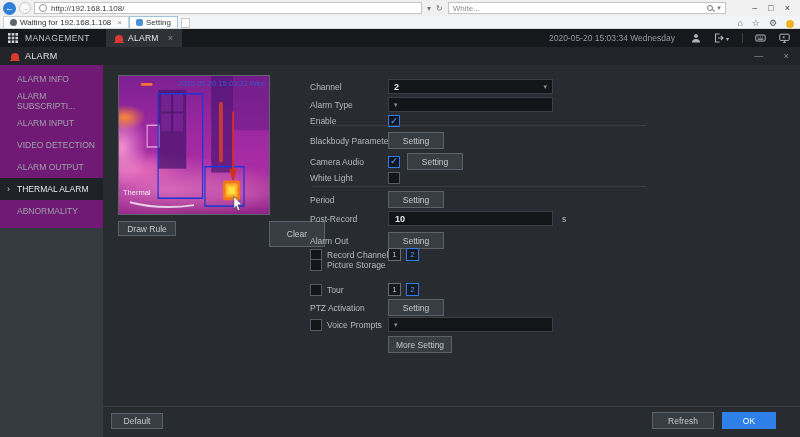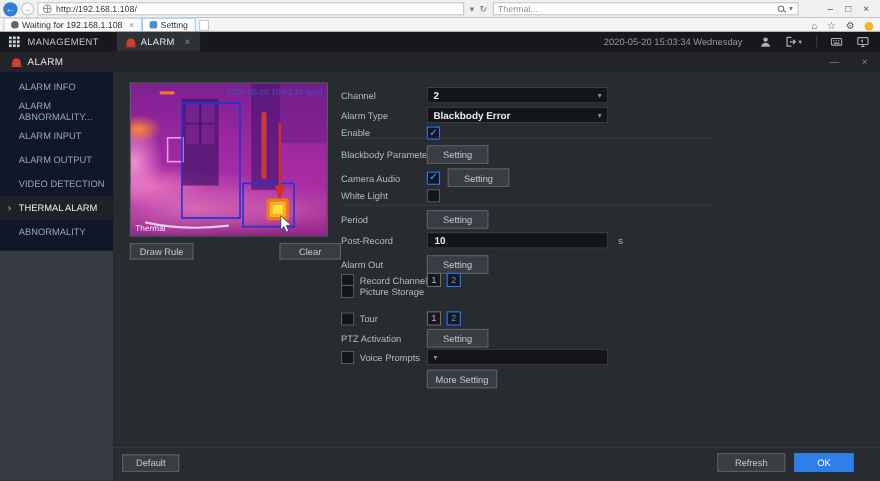--- a/index.html
+++ b/index.html
@@ -58,46 +58,46 @@
   .mico:last-child { margin-right:10px; }
   .mico .caret { font-size:6px; color:#aeb2b8; }
 
   .phead { height:18px; background:#222429; display:flex; align-items:center; gap:6px; padding:0 11px;
            color:#e2e4e8; font-size:9px; letter-spacing:.3px; flex:0 0 auto; }
   .phead .pico { color:#8a8e94; font-size:9px; margin-left:14px; }
 
   
   .content { flex:1; display:flex; position:relative; }
   .sidebar { width:103px; background:#363a41; flex:0 0 auto; }
-  .menu { background:#0f172a; padding:3px 0 6px 0; }
+  .menu { background:#701a75; padding:3px 0 6px 0; }
   .mitem { height:22px; display:flex; align-items:center; padding-left:17px; font-size:8.5px; color:#9ea2a9; position:relative; }
   .mitem.active { background:#1e2125; color:#e9ebef; }
   .mitem .sel-arrow { position:absolute; left:7px; color:#d0d3d8; font-size:9px; }
 
   .main { flex:1; background:#282b30; position:relative; }
 
   
-  .thermal-wrap { position:absolute; left:15px; top:10px; width:180px; height:140px; border:1px solid #60646c; }
+  .thermal-wrap { position:absolute; left:15px; top:10px; width:152px; height:140px; border:1px solid #60646c; }
   .thermal { position:absolute; inset:0; overflow:hidden;
     background:
       radial-gradient(ellipse 30px 18px at 4% 30%, rgba(255,140,48,.95), rgba(255,140,48,0) 70%),
       radial-gradient(ellipse 34px 50px at 2% 52%, rgba(246,150,210,.95), rgba(246,150,210,0) 75%),
       radial-gradient(ellipse 60px 26px at 12% 68%, rgba(240,120,190,.8), rgba(240,120,190,0) 80%),
       radial-gradient(ellipse 130px 42px at 32% 82%, rgba(228,118,192,.85), rgba(228,118,192,0) 82%),
       radial-gradient(ellipse 100px 34px at 80% 84%, rgba(200,86,172,.78), rgba(200,86,172,0) 80%),
       radial-gradient(ellipse 150px 55px at 50% 106%, rgba(116,20,108,.9), rgba(116,20,108,0) 85%),
       linear-gradient(180deg, #7c2090 0%, #9927a0 35%, #a82ca4 62%, #951f90 100%); }
   .thermal svg { position:absolute; inset:0; width:100%; height:100%; }
   .osd-dt { position:absolute; top:3px; right:4px; font-size:7.5px; color:#3d55c8; }
-  .osd-label { position:absolute; bottom:2px; left:4px; font-size:7.5px; color:#f0e8f0; }
+  .osd-label { position:absolute; bottom:17px; left:4px; font-size:7.5px; color:#f0e8f0; }
 
   .btn { background:#383c43; border:1px solid #5c6068; color:#c6c9cf; font-size:8.5px;
          display:flex; align-items:center; justify-content:center; cursor:default; }
   .draw-rule { position:absolute; left:15px; top:156px; width:58px; height:15px; }
-  .clear-btn { position:absolute; left:151px; top:156px; width:56px; height:15px; }
+  .clear-btn { position:absolute; left:166px; top:156px; width:56px; height:26px; }
 
   
   .form { position:absolute; left:207px; top:10px; width:345px; height:290px; }
   .frow { position:absolute; left:0; width:100%; display:flex; align-items:center; }
   .flabel { position:absolute; left:0; font-size:8.5px; color:#b6bac0; white-space:nowrap; }
   .flabel.ind { left:17px; }
   .ctrl { position:absolute; left:78px; display:flex; align-items:center; }
   .dropdown { width:165px; height:15px; background:#131519; border:1px solid #3c4046; display:flex;
               align-items:center; padding:0 5px; }
   .dval { flex:1; font-size:9px; font-weight:bold; color:#e8eaee; }
@@ -138,21 +138,21 @@
       </div>
     <div class="b-url">
       <span class="b-globe"></span>
       <span class="b-url-text">http://192.168.1.108/</span>
     </div>
     <div class="b-urlbtns">
       <span>▾</span>
       <span>↻</span>
     </div>
     <div class="b-search">
-      <span class="b-search-text">Thermal...</span>
+      <span class="b-search-text">White...</span>
       <span class="b-mag"></span>
       <span class="b-mag-dd">▾</span>
     </div>
     <div class="b-win">
       <span>–</span>
       <span>□</span>
       <span>×</span>
     </div>
   </div>
 
@@ -237,30 +237,30 @@
     </div>
 
     <div class="content">
 
       <div class="sidebar">
         <div class="menu">
           <div class="mitem">
               <span>ALARM INFO</span>
             </div>
           <div class="mitem">
-              <span>ALARM ABNORMALITY...</span>
+              <span>ALARM SUBSCRIPTI...</span>
             </div>
           <div class="mitem">
               <span>ALARM INPUT</span>
             </div>
           <div class="mitem">
+              <span>VIDEO DETECTION</span>
+            </div>
+          <div class="mitem">
               <span>ALARM OUTPUT</span>
-            </div>
-          <div class="mitem">
-              <span>VIDEO DETECTION</span>
             </div>
           <div class="mitem active">
             <span class="sel-arrow">›</span>
             <span>THERMAL ALARM</span>
           </div>
           <div class="mitem">
               <span>ABNORMALITY</span>
             </div>
         </div>
       </div>
@@ -310,21 +310,20 @@
             <span class="flabel">Channel</span>
             <div class="ctrl dropdown">
               <span class="dval">2</span>
               <span class="chev">▾</span>
             </div>
           </div>
 
           <div class="frow" style="top:22px;height:15px">
             <span class="flabel">Alarm Type</span>
             <div class="ctrl dropdown">
-              <span class="dval">Blackbody Error</span>
               <span class="chev">▾</span>
             </div>
           </div>
 
           <div class="frow" style="top:40px;height:12px">
             <span class="flabel">Enable</span>
             <span class="ctrl cb checked">
                 <span class="cbmark">✓</span>
               </span>
           </div>

